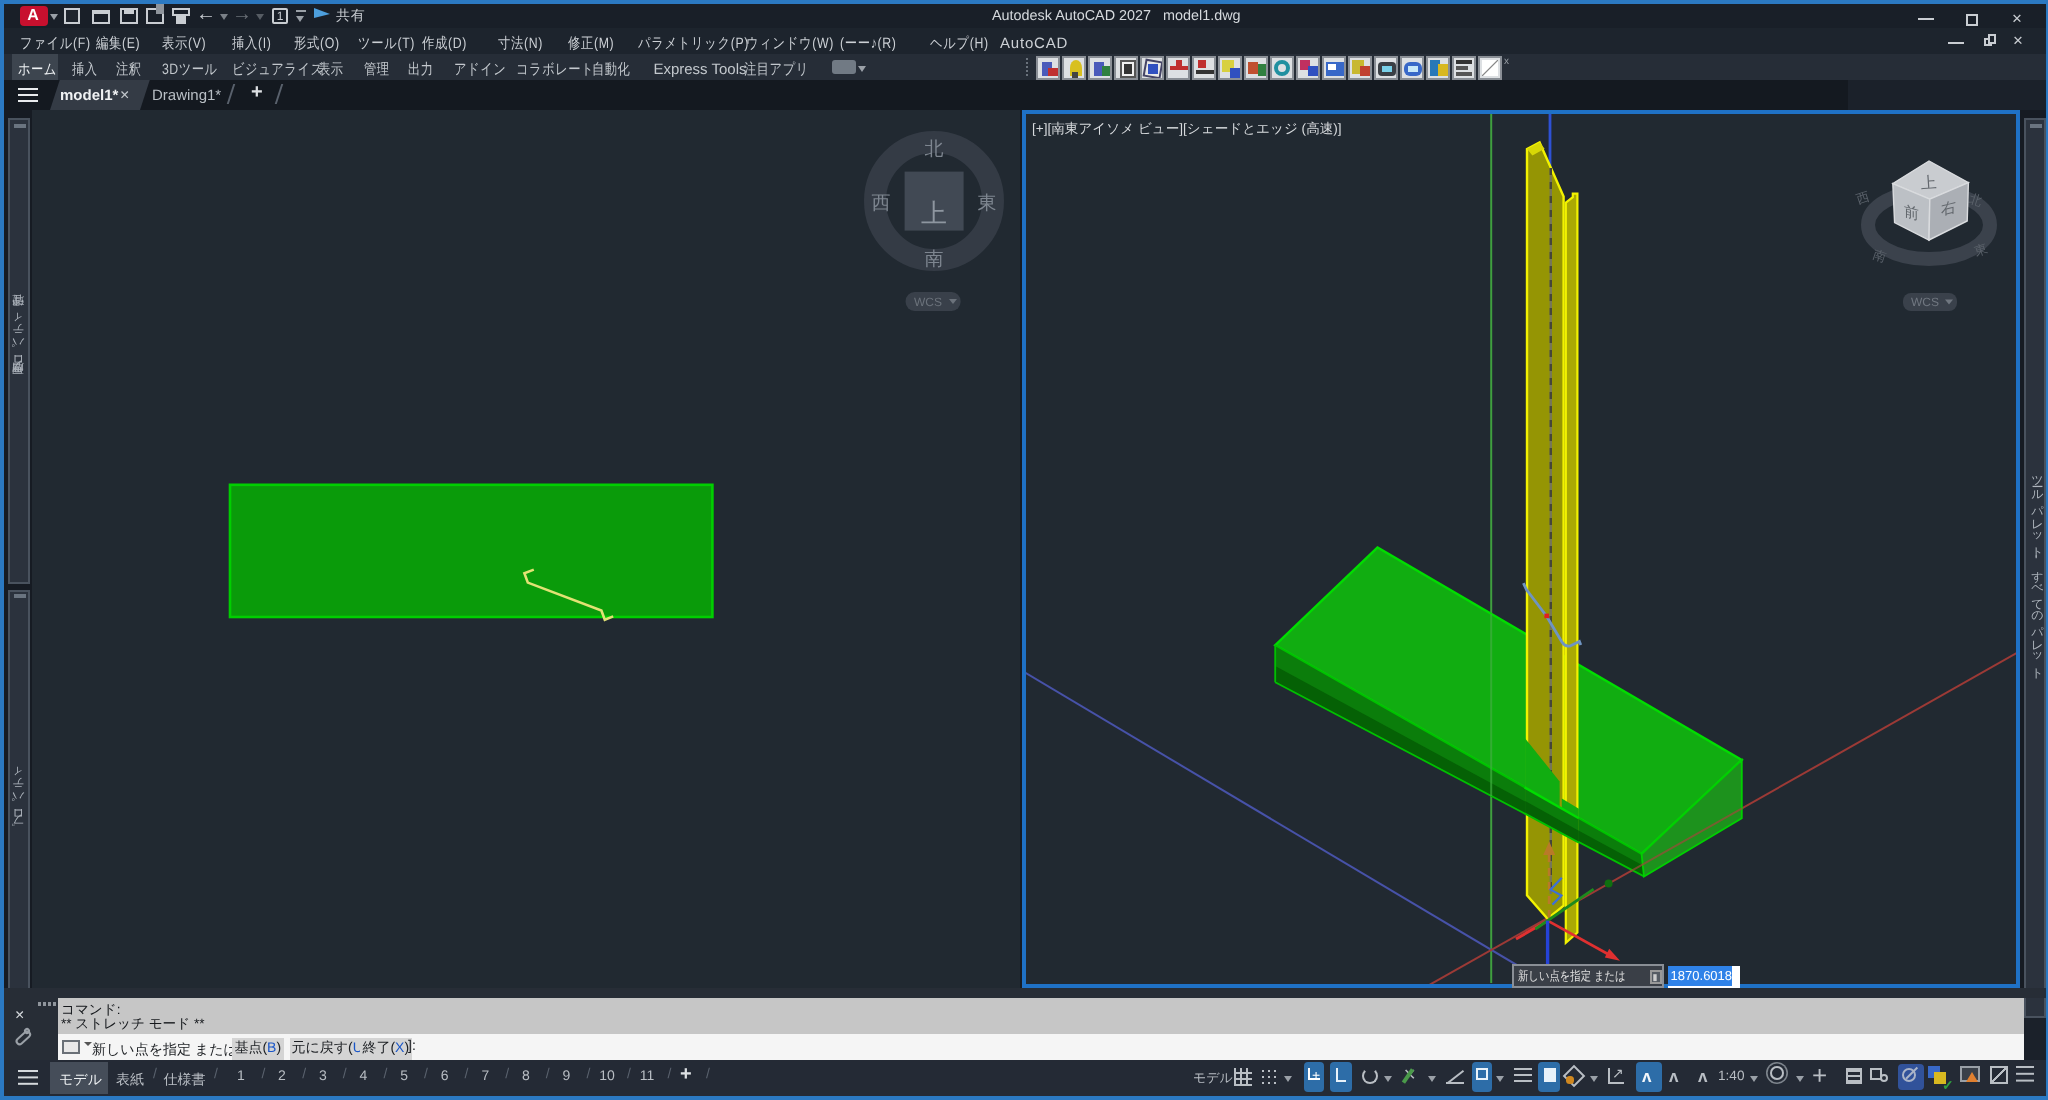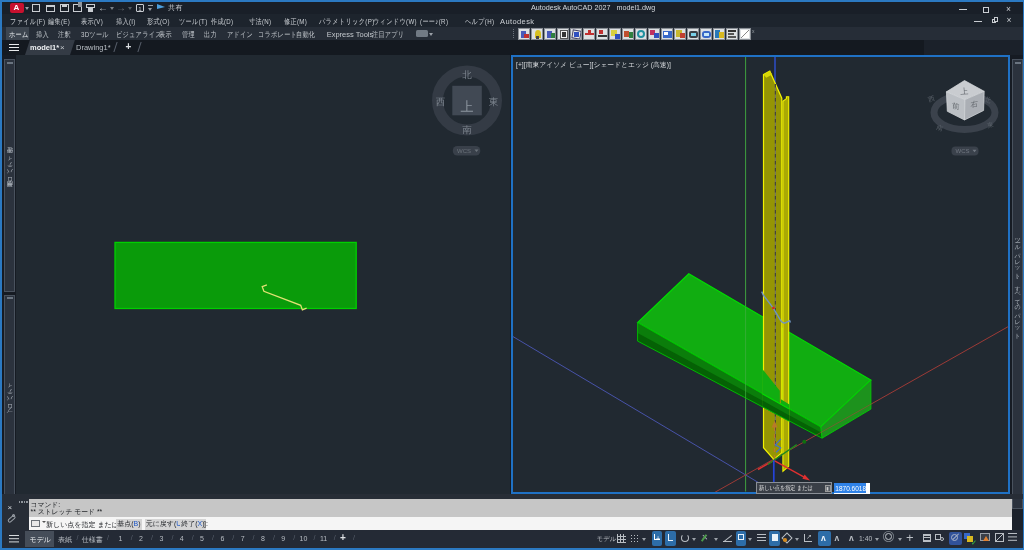--- a/index.html
+++ b/index.html
@@ -47,40 +47,40 @@
       <div class="abs" style="left:88px;top:6px;width:5px;height:3.5px;background:#c9cdd2"></div>
   <div class="abs" style="left:98px;top:0;width:12px;height:11px;color:#c9cdd2;font-size:10px;line-height:11px">←</div>
       <div class="caret" style="left:110px;top:5px;border-top-color:#7a8087"></div>
   <div class="abs" style="left:116px;top:0;width:12px;height:11px;color:#6a7077;font-size:10px;line-height:11px">→</div>
       <div class="caret" style="left:128px;top:5px;border-top-color:#565c63"></div>
   <div class="abs" style="left:136px;top:1.5px;width:8px;height:8px;border:1px solid #c9cdd2;border-radius:1px;font-size:6px;color:#c9cdd2;text-align:center;line-height:8px">1</div>
   <div class="abs" style="left:148px;top:3px;width:5px;height:1.2px;background:#9aa0a7"></div>
       <div class="caret" style="left:148px;top:6px;border-top-color:#9aa0a7"></div>
   <div class="abs" style="left:157px;top:2px;width:0;height:0;border-top:3.5px solid transparent;border-bottom:2px solid transparent;border-left:8px solid #4d9fdd"></div>
   <div class="abs" style="left:168px;top:1px;font-size:7px;color:#c9cdd2;letter-spacing:.4px">共有</div>
-  <div class="abs" style="left:531px;top:1px;font-size:7.2px;color:#d5d9dd">Autodesk AutoCAD 2027&nbsp;&nbsp;&nbsp;model1.dwg</div>
+  <div class="abs" style="left:496px;top:1px;font-size:7.2px;color:#d5d9dd">Autodesk AutoCAD 2027&nbsp;&nbsp;&nbsp;model1.dwg</div>
   <div class="abs" style="left:958.5px;top:6.5px;width:8px;height:1.2px;background:#c9cdd2"></div>
   <div class="abs" style="left:982.5px;top:4.5px;width:6.5px;height:6px;border:1px solid #c9cdd2"></div>
   <div class="abs" style="left:1006px;top:1.5px;font-size:8.5px;color:#c9cdd2">×</div>
 </div>
 <div class="abs" id="menubar">
   <span class="mi" style="left:10px">ファイル(F)</span>
   <span class="mi" style="left:48px">編集(E)</span>
   <span class="mi" style="left:81px">表示(V)</span>
   <span class="mi" style="left:115.5px">挿入(I)</span>
   <span class="mi" style="left:147px">形式(O)</span>
   <span class="mi" style="left:179px">ツール(T)</span>
   <span class="mi" style="left:211px">作成(D)</span>
   <span class="mi" style="left:249px">寸法(N)</span>
   <span class="mi" style="left:284px">修正(M)</span>
   <span class="mi" style="left:319px">パラメトリック(P)</span>
   <span class="mi" style="left:373px">ウィンドウ(W)</span>
   <span class="mi" style="left:420px">(ーー♪(R)</span>
   <span class="mi" style="left:465px">ヘルプ(H)</span>
-  <span class="mi" style="left:500px;transform:none">Autodesk</span>
+  <span class="mi" style="left:500px;transform:none">AutoCAD</span>
   <div class="abs" style="left:974px;top:7px;width:8px;height:1.2px;background:#c9cdd2"></div>
   <div class="abs" style="left:991.5px;top:5px;width:4.5px;height:4.5px;border:1px solid #c9cdd2"></div>
   <div class="abs" style="left:993.5px;top:3.5px;width:4.5px;height:4.5px;border:1px solid #c9cdd2;background:#1d242d"></div>
   <div class="abs" style="left:1006.5px;top:1.5px;font-size:8.5px;color:#c9cdd2">×</div>
 </div>
 <div class="abs" id="tabrow2" style="left:0;top:26.5px;width:1024px;height:13.5px">
   <div class="abs" style="left:6.3px;top:.5px;width:23px;height:13px;background:#3d454f"></div>
   <span class="rt" style="left:9px;color:#eef1f3">ホーム</span>
   <span class="rt" style="left:35.5px">挿入</span>
   <span class="rt" style="left:58.4px">注釈</span>

